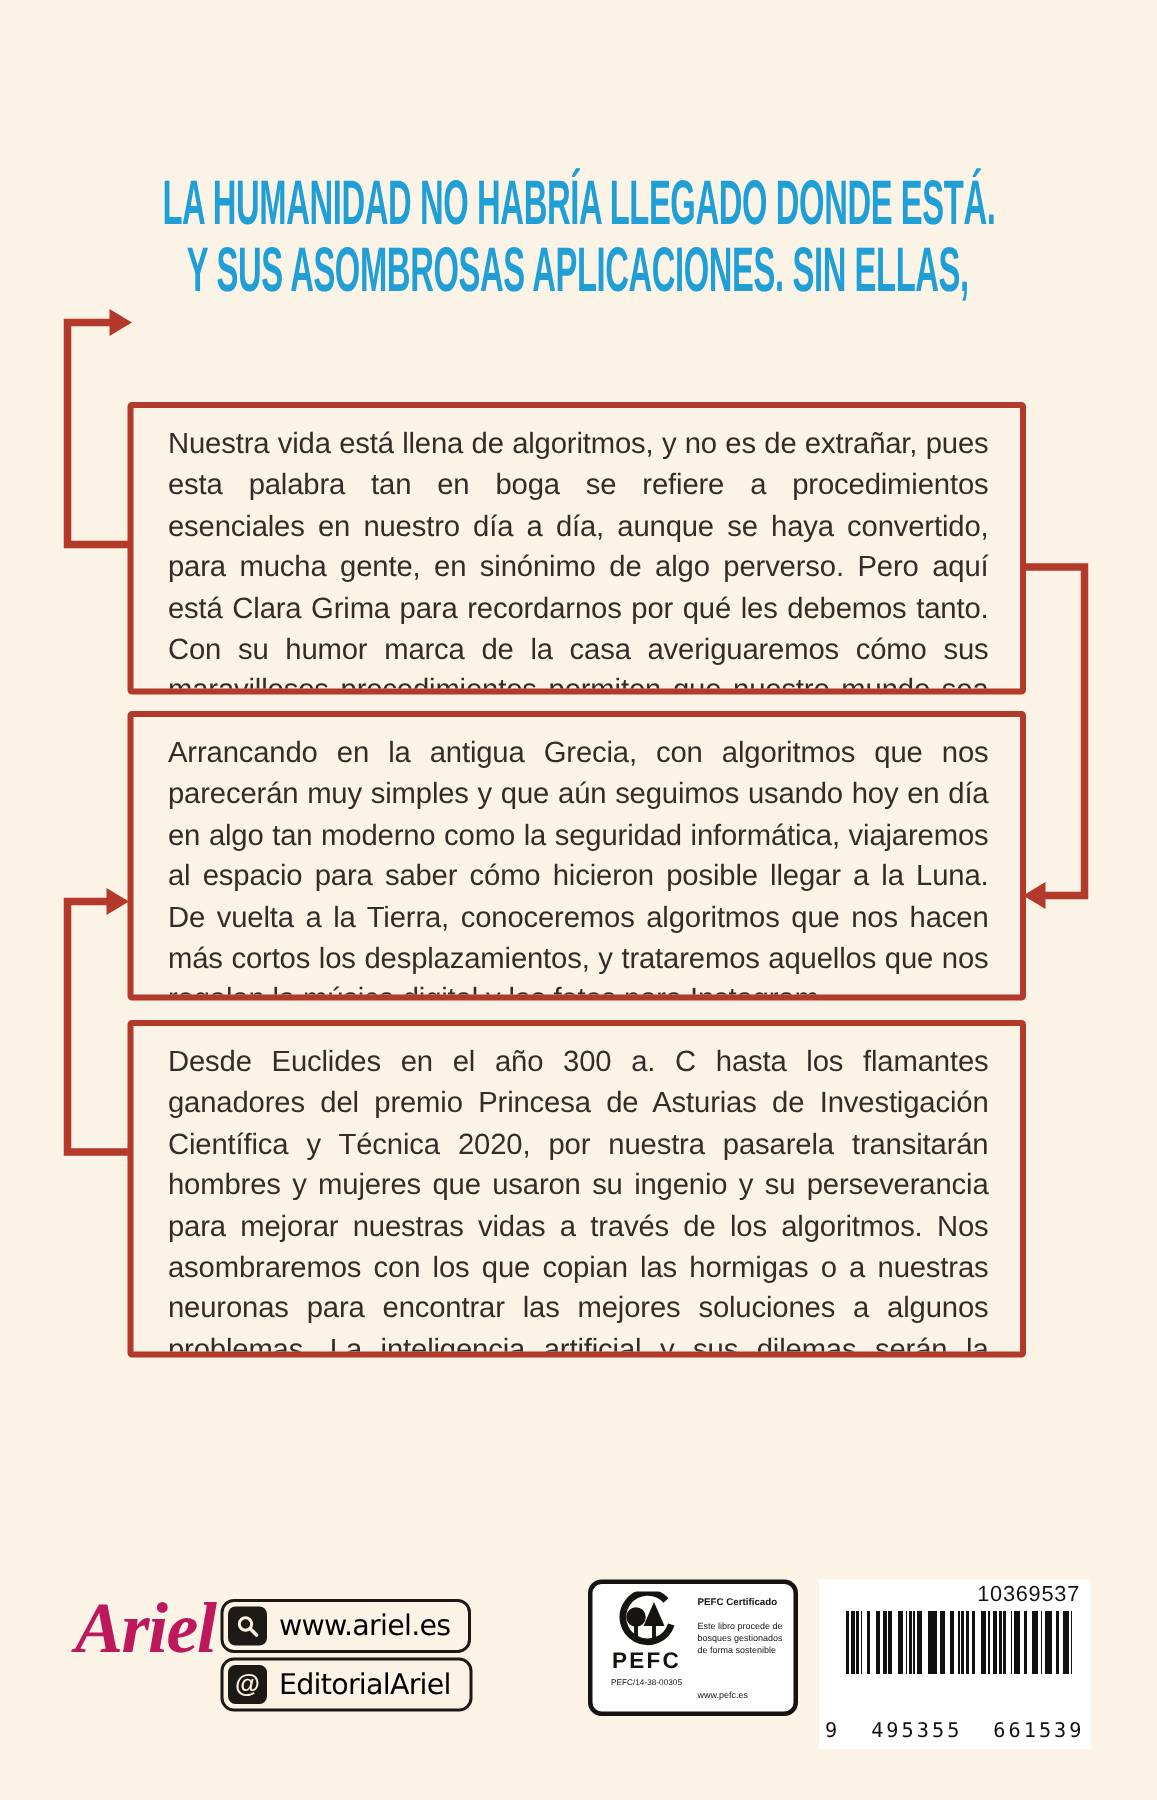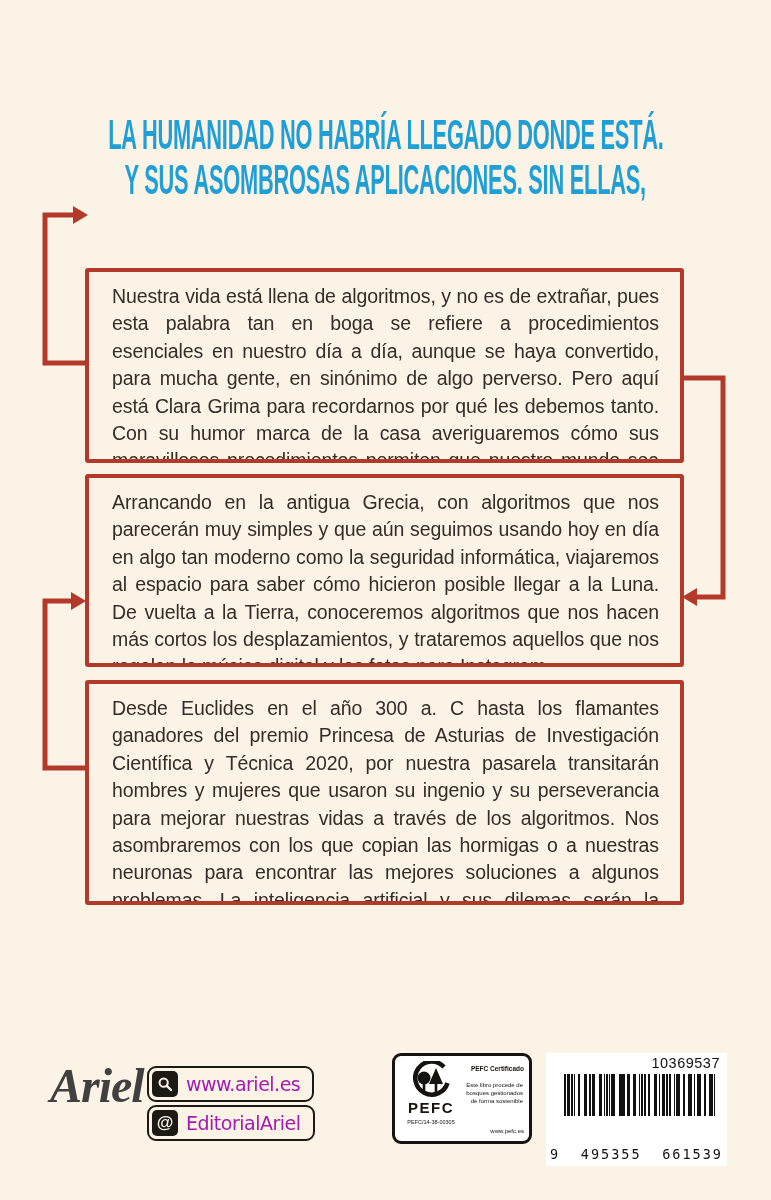--- a/index.html
+++ b/index.html
@@ -30,46 +30,45 @@
     color:#332d27;text-align:justify;
   }
   #box1{top:268px;height:195px;}
   #box2{top:474px;height:193px;}
   #box3{top:680px;height:225px;}
 
   
   .ariel-logo{
     position:absolute;left:50px;top:1058px;width:90px;text-align:center;
     font-family:"Liberation Serif",serif;font-style:italic;font-weight:600;
-    font-size:48px;color:#404040;letter-spacing:-1px;
+    font-size:48px;color:#be185d;letter-spacing:-1px;
   }
   .badge{
     position:absolute;left:147px;height:36px;box-sizing:border-box;
     border:2.5px solid #1d1a16;border-radius:9px;
     display:flex;align-items:center;padding:3px;background:transparent;
   }
   #badge-web{top:1066px;}
   #badge-social{top:1105px;}
   .badge .icon-sq{
     width:26px;height:26px;border-radius:5px;background:#1d1a16;flex:0 0 auto;
     display:flex;align-items:center;justify-content:center;color:#fbf3e6;
     font-size:17px;font-weight:bold;
   }
   .badge .blabel{
-    padding:0 9px 0 8px;font-size:19px;color:#a21caf;
+    padding:0 9px 0 8px;font-size:19px;color:#000000;
     font-family:"DejaVu Sans",sans-serif;letter-spacing:-0.5px;white-space:nowrap;
   }
 
   
   .pefc{
     position:absolute;left:392px;top:1053px;width:140px;height:91px;box-sizing:border-box;
     background:#ffffff;border:3px solid #161310;border-radius:9px;
     display:grid;grid-template-columns:60px 1fr;padding:5px 5px 4px 6px;column-gap:4px;
     color:#161310;
-    text-align:right;
   }
   .pefc-left{display:flex;flex-direction:column;align-items:center;}
   .pefc-word{font-weight:bold;font-size:15px;letter-spacing:1.5px;line-height:14px;}
   .pefc-code{font-size:5.5px;margin-top:4px;white-space:nowrap;}
   .pefc-right{display:flex;flex-direction:column;font-size:6px;line-height:8px;padding-top:4px;}
   .pefc-cert{font-weight:bold;font-size:6.5px;margin-bottom:8px;}
   .pefc-desc{width:58px;}
   .pefc-url{margin-top:auto;margin-bottom:2px;}
 
   

